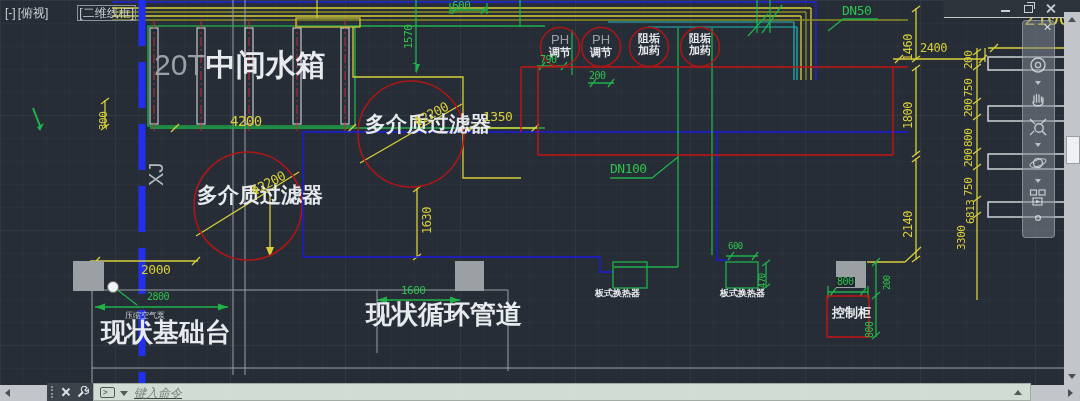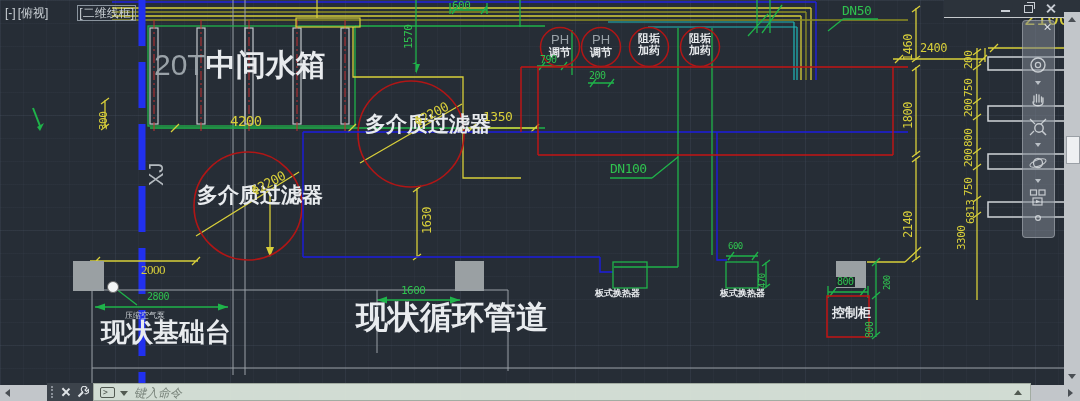--- a/index.html
+++ b/index.html
@@ -43,21 +43,21 @@
   .hstub{left:0;top:385px;width:47px;height:16px;background:#c2c6ca;z-index:6;}
   .corner{left:1031px;top:385px;width:49px;height:16px;background:#c2c6ca;z-index:6;}
   
   .cmdgrip{left:47px;top:383px;width:46px;height:18px;background:#3c434b;z-index:7;}
   .gripdots{position:absolute;left:4px;top:3px;height:12px;border-left:2px dotted #8a9098;}
   .cmdclose{position:absolute;left:14px;top:4px;width:10px;height:10px;}
   .cmdclose:before,.cmdclose:after{content:"";position:absolute;left:4px;top:0;width:1.6px;height:10px;background:#dfe3e6;}
   .cmdclose:before{transform:rotate(45deg);}.cmdclose:after{transform:rotate(-45deg);}
   .cmdbar{left:93px;top:383px;width:938px;height:18px;background:rgba(223,233,223,0.93);border:1px solid #a2aca2;box-sizing:border-box;z-index:7;}
   .promptbox{position:absolute;left:6px;top:3px;width:15px;height:11px;border:1px solid #525a52;border-radius:2px;font:8px "DejaVu Sans Mono",monospace;color:#525a52;text-align:left;padding-left:2px;box-sizing:border-box;}
-  .cmdinput{position:absolute;left:38px;top:1px;width:860px;height:14px;background:transparent;border:none;outline:none;font:italic 12px "Liberation Sans",sans-serif;color:#3a443c;}
+  .cmdinput{position:absolute;left:38px;top:1px;width:860px;height:14px;background:transparent;border:none;outline:none;font:italic 12px "Liberation Sans",sans-serif;color:#3a443c;text-decoration:underline;}
   .cmdinput::placeholder{color:#79847b;font-style:italic;}
   
   .navbar{left:1022px;top:20px;width:31px;height:216px;background:rgba(125,133,143,0.55);border:1px solid rgba(205,210,216,0.4);border-radius:4px;z-index:5;}
   .nav-ico{position:absolute;left:5px;width:20px;height:20px;opacity:0.8;}
   .navx{position:absolute;right:3px;top:2px;width:8px;height:8px;}
   .navx:before,.navx:after{content:"";position:absolute;left:3.5px;top:0;width:1.4px;height:8px;background:#e3e7ea;}
   .navx:before{transform:rotate(45deg);}.navx:after{transform:rotate(-45deg);}
   .navdrop{position:absolute;left:12px;border-left:3px solid transparent;border-right:3px solid transparent;border-top:4px solid rgba(230,235,240,0.7);}
 </style>
 </head>
@@ -216,33 +216,33 @@
   </div>
 
 
   <div class="dim g" style="left:842px;top:4px;font-size:13px;">DN50</div>
   <div class="dim g" style="left:610px;top:162px;font-size:13px;">DN100</div>
 
   <div class="lbl cn" style="left:595px;top:289px;font-size:9px;">板式换热器</div>
   <div class="lbl cn" style="left:720px;top:289px;font-size:9px;">板式换热器</div>
   <div class="lbl cn" style="left:832px;top:306px;font-size:13px;">控制柜</div>
   <div class="lbl cn" style="left:101px;top:319px;font-size:26px;">现状基础台</div>
-  <div class="lbl cn" style="left:356px;top:301px;font-size:32px;">现状循环管道</div>
+  <div class="lbl cn" style="left:366px;top:301px;font-size:26px;">现状循环管道</div>
   <div class="lbl" style="left:125px;top:312px;font-size:8px;color:#c9ced2;">压缩空气泵</div>
   <div class="lbl rot" style="left:146px;top:186px;font-size:20px;color:#b4babf;">XJ</div>
 
   <div class="dim rot" style="left:98px;top:130px;font-size:11px;">300</div>
   <div class="dim" style="left:230px;top:114px;font-size:14px;">4200</div>
   <div class="dim g rot" style="left:403px;top:49px;font-size:11px;">1570</div>
   <div class="dim g" style="left:452px;top:0px;font-size:11px;">600</div>
   <div class="dim" style="left:483px;top:110px;font-size:13px;">1350</div>
   <div class="dim g" style="left:540px;top:55px;font-size:10px;text-align:center;">790</div>
   <div class="dim g" style="left:589px;top:71px;font-size:10px;">200</div>
   <div class="dim rot" style="left:421px;top:234px;font-size:12px;">1630</div>
-  <div class="dim" style="left:141px;top:263px;font-size:13px;font-family:Liberation Serif, serif;">2000</div>
+  <div class="dim" style="left:141px;top:263px;font-size:13px;">2000</div>
   <div class="dim g" style="left:147px;top:292px;font-size:10px;">2800</div>
   <div class="dim g" style="left:401px;top:285px;font-size:11px;">1600</div>
   <div class="dim g" style="left:728px;top:242px;font-size:9px;">600</div>
   <div class="dim g rot" style="left:758px;top:288px;font-size:9px;">470</div>
   <div class="dim g" style="left:836px;top:277px;font-size:10px;background:rgba(18,24,31,0.9);padding:0 1px;">800</div>
   <div class="dim g rot" style="left:883px;top:290px;font-size:9px;">200</div>
   <div class="dim g rot" style="left:865px;top:338px;font-size:10px;">800</div>
   <div class="dim rot" style="left:902px;top:61px;font-size:12px;">1460</div>
   <div class="dim rot" style="left:902px;top:129px;font-size:12px;">1800</div>
   <div class="dim rot" style="left:902px;top:238px;font-size:12px;">2140</div>

